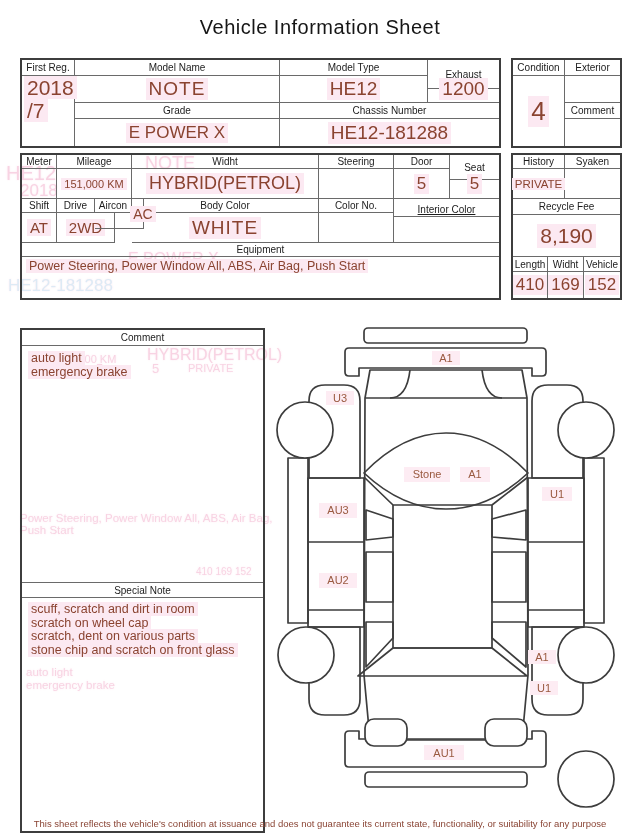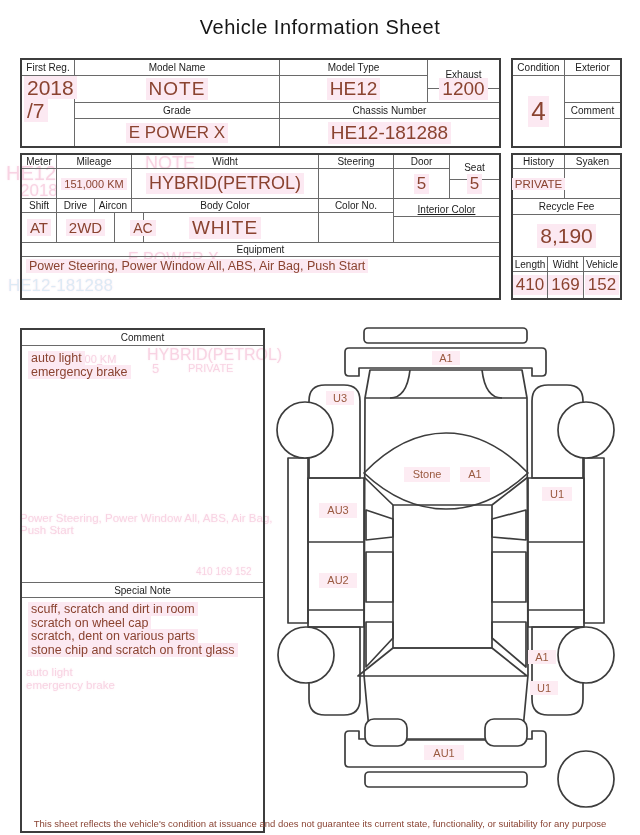--- a/index.html
+++ b/index.html
@@ -109,21 +109,21 @@
     <div class="cell hd br bb" style="left:73px;top:44px;width:37px;height:14px;">Aircon</div>
     <div class="cell hd br bb" style="left:110px;top:44px;width:187px;height:14px;">Body Color</div>
     <div class="cell hd br bb" style="left:297px;top:44px;width:75px;height:14px;">Color No.</div>
     <div class="cell hd bb" style="left:372px;top:48px;width:105px;height:14px;text-decoration:underline;">Interior Color</div>
     <div class="cell vc br bb" style="left:0;top:58px;width:35px;height:30px;font-size:15px;">
         <span class="hl">AT</span>
       </div>
     <div class="cell vc br bb" style="left:35px;top:58px;width:58px;height:30px;font-size:15px;">
         <span class="hl">2WD</span>
       </div>
-    <div class="cell vc br bb" style="left:73px;top:58px;width:37px;height:30px;font-size:14px;padding-left:48px;">
+    <div class="cell vc br bb" style="left:73px;top:44px;width:37px;height:30px;font-size:14px;padding-left:48px;">
         <span class="hl">AC</span>
       </div>
     <div class="cell vc br bb" style="left:110px;top:58px;width:187px;height:30px;font-size:19px;letter-spacing:1px;">
         <span class="hl">WHITE</span>
       </div>
     <div class="cell vc br bb" style="left:297px;top:58px;width:75px;height:30px;"></div>
     <div class="cell vc bb" style="left:372px;top:58px;width:105px;height:30px;"></div>
     <div class="cell hd bb" style="left:0;top:88px;width:477px;height:14px;">Equipment</div>
     <div class="cell vc left" style="left:0;top:102px;width:477px;height:41px;font-size:12.5px;align-items:flex-start;padding:2px 0 0 4px;">
         <span class="hl">Power Steering, Power Window  All, ABS, Air Bag, Push Start</span>

